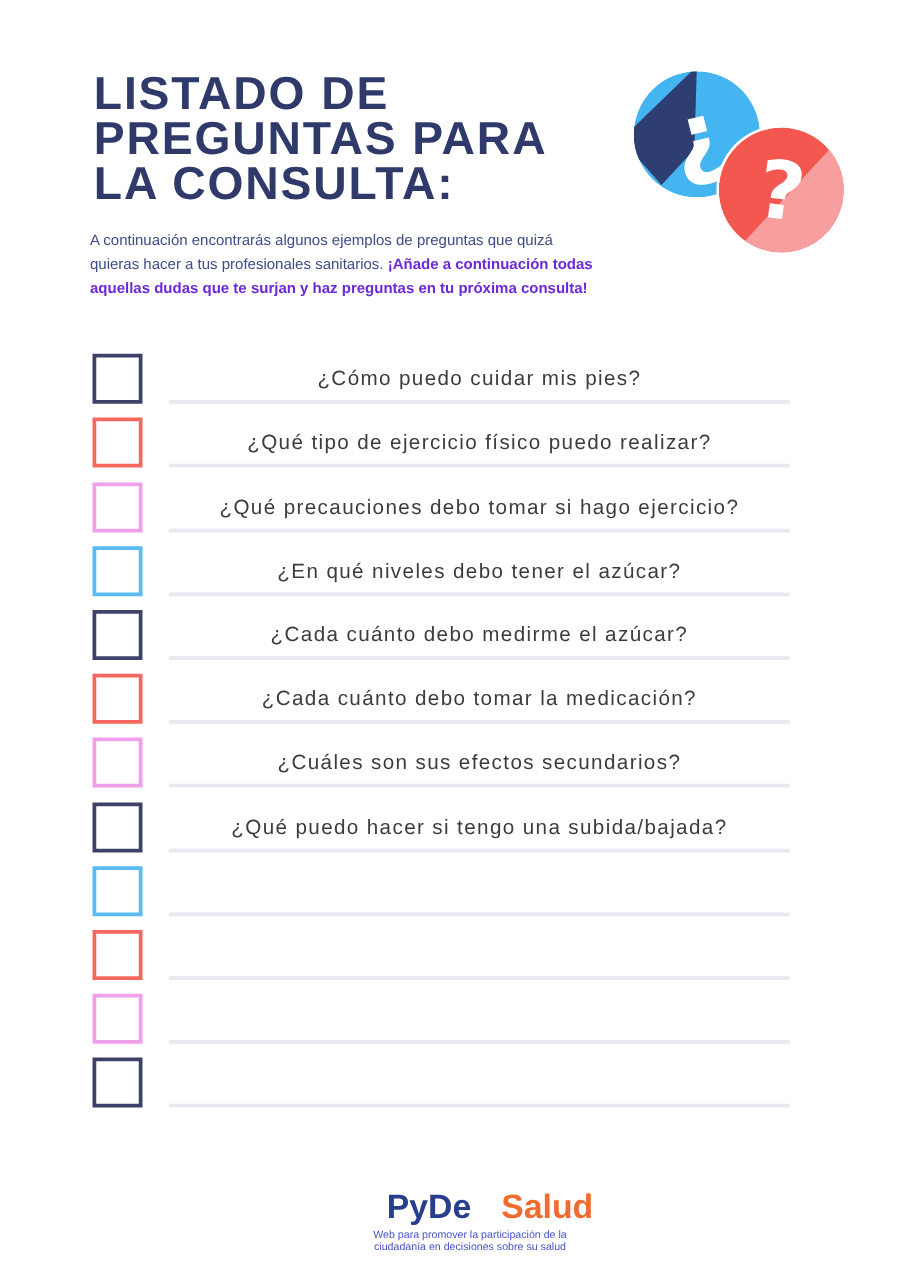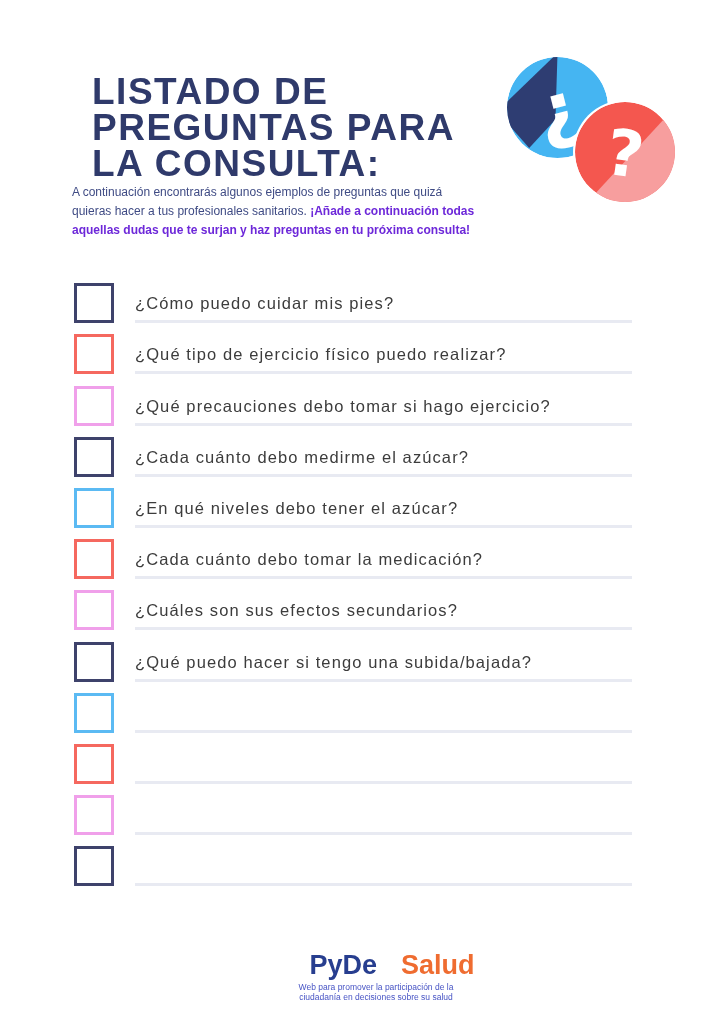--- a/index.html
+++ b/index.html
@@ -3,21 +3,21 @@
 <meta charset="utf-8">
 <style>
   html,body { margin:0; padding:0; background:#ffffff; }
   .page {
     position:relative; width:724px; height:1024px; background:#ffffff;
     font-family:"Liberation Sans", sans-serif; overflow:hidden;
   }
 
   
   .title {
-    position:absolute; left:74px; top:56px; margin:18px;
+    position:absolute; left:74px; top:56px; margin:1px;
     color:#2f3a6b; font-size:37px; font-weight:bold;
     letter-spacing:1.5px; line-height:36px;
   }
 
   
   .icons { position:absolute; left:507px; top:57px; width:175px; height:152px; }
   .icon-blue { position:absolute; left:0; top:0; width:101px; height:101px; }
   .icon-red  { position:absolute; left:66px; top:43px; width:104px; height:104px; }
   .icon-glyph { font-family:"DejaVu Sans", sans-serif; font-weight:bold; }
 
@@ -31,21 +31,21 @@
   
   .checklist { position:absolute; left:74px; top:272px; width:558px; }
   .row { display:flex; align-items:flex-end; height:51.2px; }
   .checkbox {
     flex:0 0 auto; width:34px; height:34px; background:#ffffff;
     border:3px solid #3e426b;
   }
   .content {
     flex:1; align-self:stretch; margin-left:21px;
     border-bottom:3px solid #e8eaf2;
-    display:flex; align-items:flex-end; padding-bottom:7px;
+    display:flex; align-items:flex-end; padding-bottom:7px;justify-content:center;
   }
   .q {
     color:#3c3c3c; font-size:16.5px; letter-spacing:1.1px;
     font-weight:normal; white-space:nowrap;
   }
 
   
   .footer {
     position:absolute; left:0; right:0; top:951px;
     text-align:center; transform:translateX(14px);
@@ -120,30 +120,30 @@
     </div>
 
     <div class="row">
       <span class="checkbox" style="border-color: rgb(240, 160, 234);"></span>
       <div class="content" style="border-bottom-color: rgb(232, 234, 242);">
         <span class="q">¿Qué precauciones debo tomar si hago ejercicio?</span>
       </div>
     </div>
 
     <div class="row">
+      <span class="checkbox" style="border-color: rgb(91, 186, 243);"></span>
+      <div class="content" style="border-bottom-color: rgb(232, 234, 242);">
+        <span class="q">¿En qué niveles debo tener el azúcar?</span>
+      </div>
+    </div>
+
+    <div class="row">
       <span class="checkbox" style="border-color: rgb(62, 66, 107);"></span>
       <div class="content" style="border-bottom-color: rgb(232, 234, 242);">
         <span class="q">¿Cada cuánto debo medirme el azúcar?</span>
-      </div>
-    </div>
-
-    <div class="row">
-      <span class="checkbox" style="border-color: rgb(91, 186, 243);"></span>
-      <div class="content" style="border-bottom-color: rgb(232, 234, 242);">
-        <span class="q">¿En qué niveles debo tener el azúcar?</span>
       </div>
     </div>
 
     <div class="row">
       <span class="checkbox" style="border-color: rgb(245, 104, 95);"></span>
       <div class="content" style="border-bottom-color: rgb(232, 234, 242);">
         <span class="q">¿Cada cuánto debo tomar la medicación?</span>
       </div>
     </div>
 

